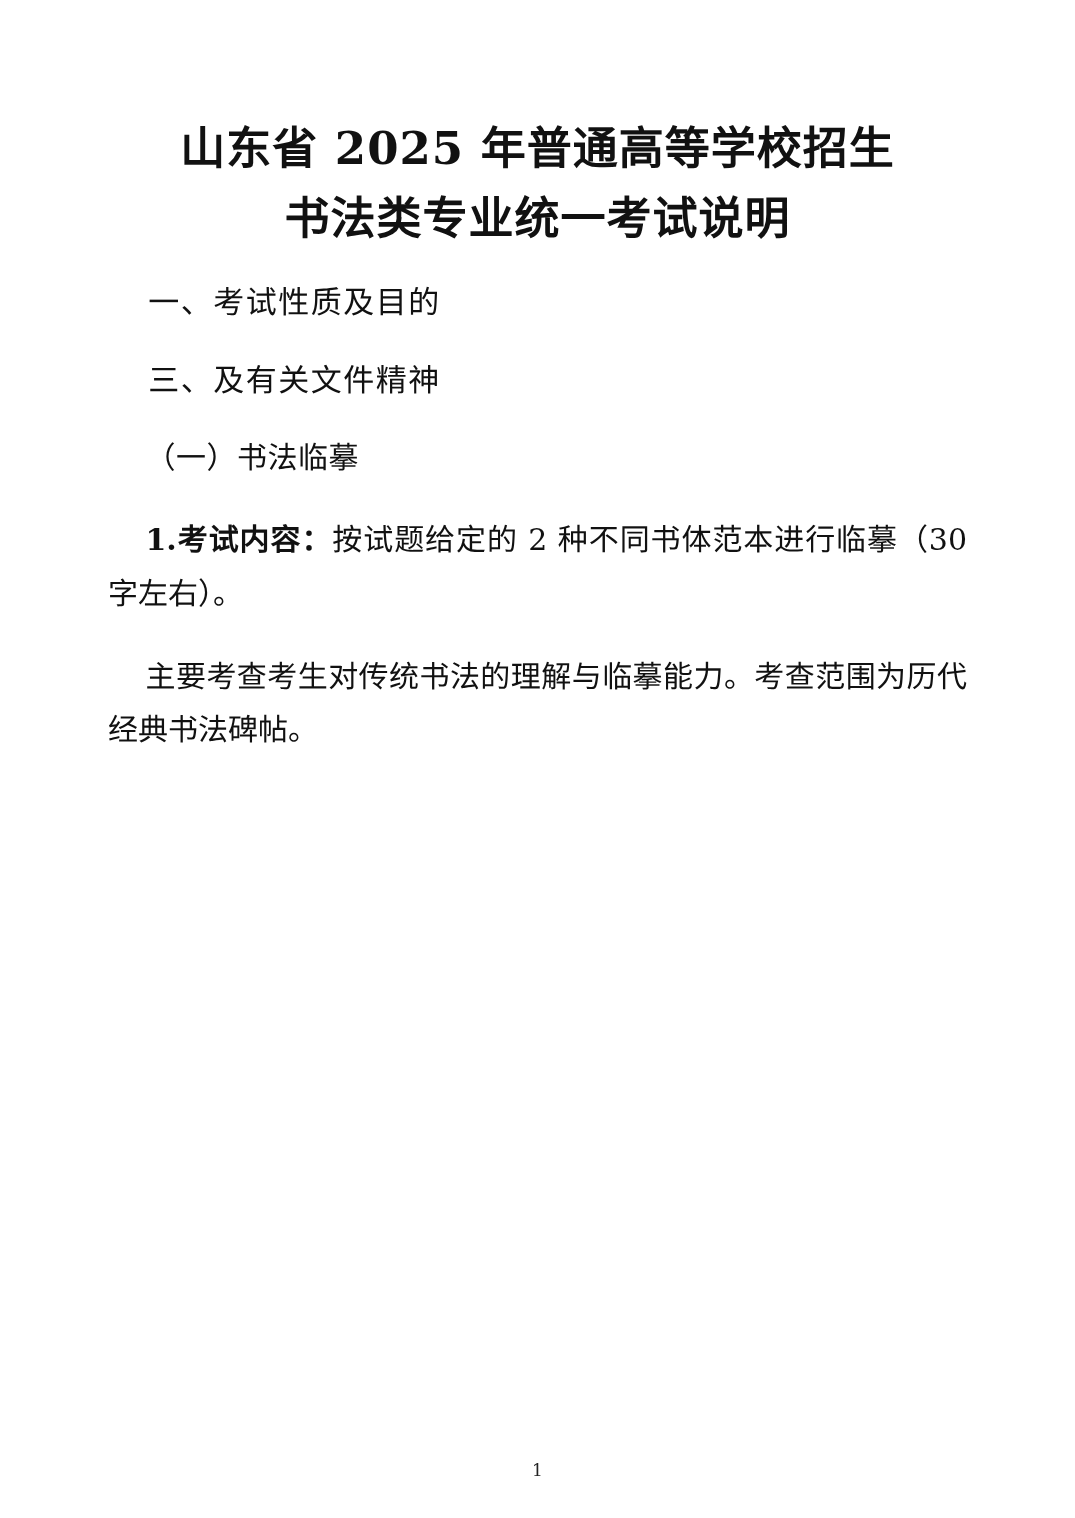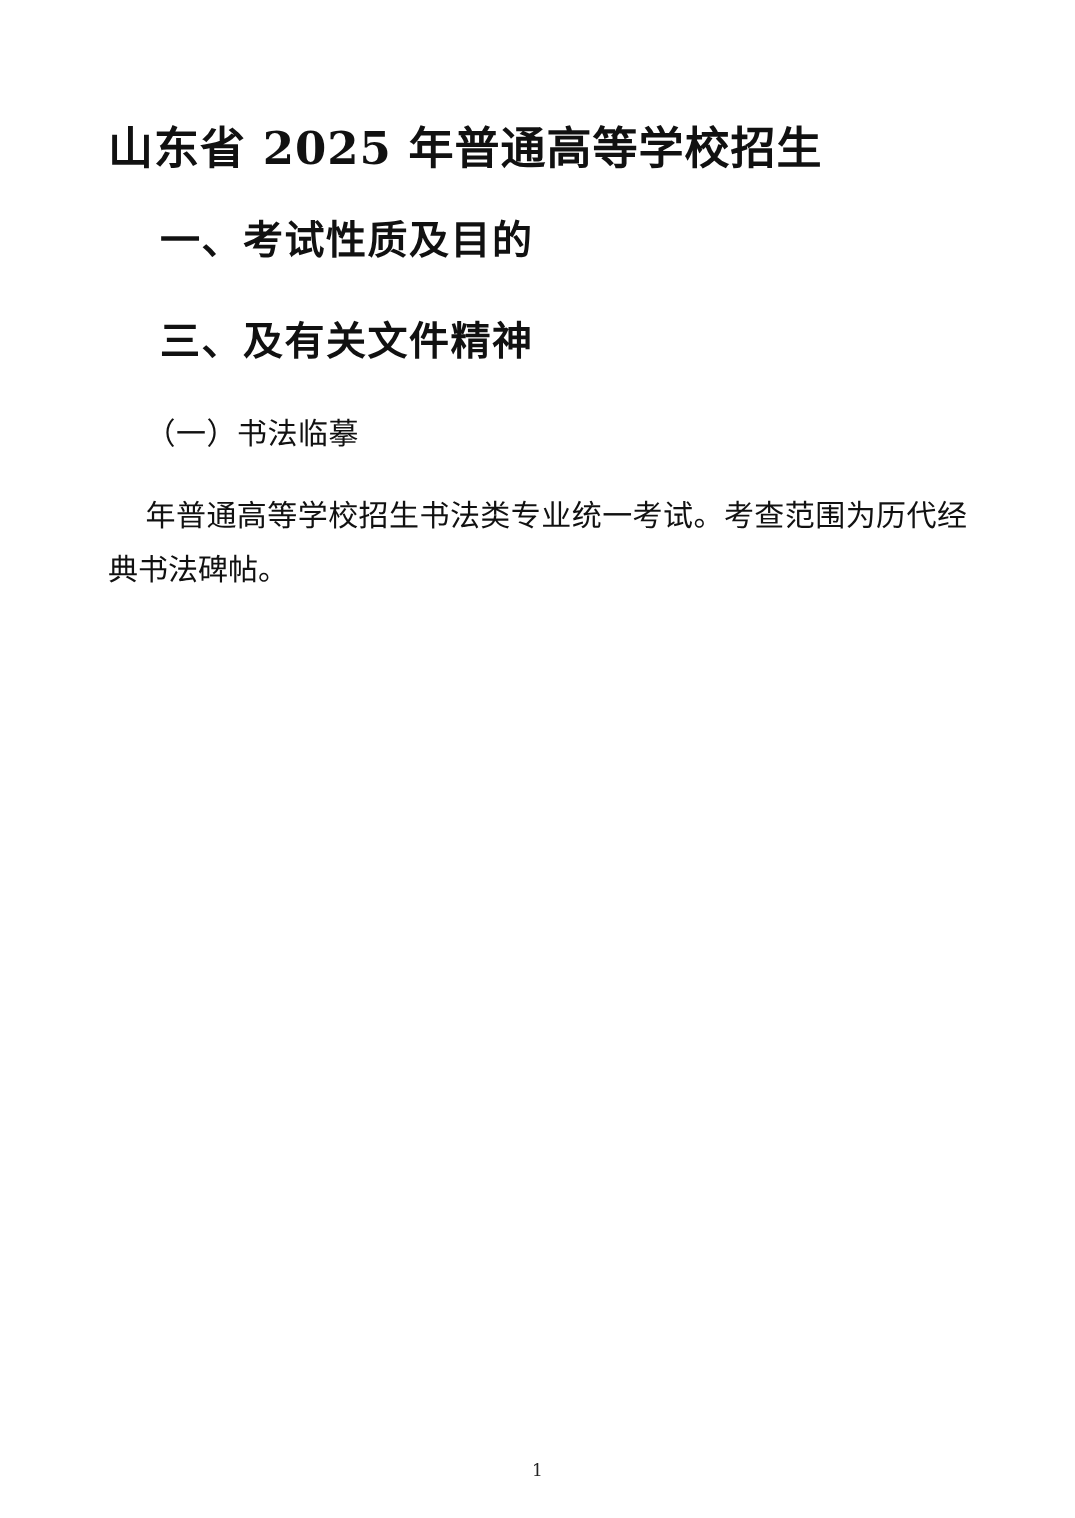--- a/index.html
+++ b/index.html
@@ -17,20 +17,21 @@
     overflow: hidden;
   }
   .page {
     position: relative;
     width: 1075px;
     height: 1518px;
     box-sizing: border-box;
     padding: 96px 108px 0 108px;
   }
   .doc-title {
+    text-align: center;
     font-size: 45px;
     font-weight: 700;
     line-height: 1.55;
     letter-spacing: 1px;
     margin: 18px 0 0 0;
     font-family: "DejaVu Serif", "Liberation Serif", serif;
   }
   .doc-title .line {
     display: block;
     white-space: nowrap;
@@ -44,22 +45,22 @@
     margin: 0;
   }
   .para {
     text-indent: 2em;
     margin-top: 26px;
   }
   .para.tight {
     margin-top: 6px;
   }
   .section-heading {
-    font-size: 40px;
-    font-weight: 700;
+    font-size: 31px;
+    font-weight: 400;
     line-height: 1.7;
     text-indent: 1.3em;
     margin-top: 22px;
     letter-spacing: 1.5px;
   }
   .sub-heading {
     font-size: 30px;
     font-weight: 400;
     line-height: 1.7;
     text-indent: 1.25em;
@@ -88,29 +89,33 @@
     font-family: "DejaVu Serif", "Liberation Serif", serif;
   }
 </style>
 </head>
 <body>
 
 <div class="page">
 
   <h1 class="doc-title">
     <span class="line">山东省 2025 年普通高等学校招生</span>
+    <span class="line">书法类专业统一考试说明</span>
   </h1>
 
 
   <h2 class="section-heading">一、考试性质及目的</h2>
 
 
   <h2 class="section-heading">三、及有关文件精神</h2>
   <h3 class="sub-heading">（一）书法临摹</h3>
 
+  <p class="item-para">
+    <b>1.考试内容：</b><span>按试题给定的 2 种不同书体范本进行临摹（30 字左右）。</span>
+  </p>
 
   <p class="item-para">
-    <span>年普通高等学校招生书法类专业统一考试。考查范围为历代经典书法碑帖。</span>
+    <span>主要考查考生对传统书法的理解与临摹能力。考查范围为历代经典书法碑帖。</span>
   </p>
 
   <div class="page-number">1</div>
 
 </div>
 
 </body></html>

